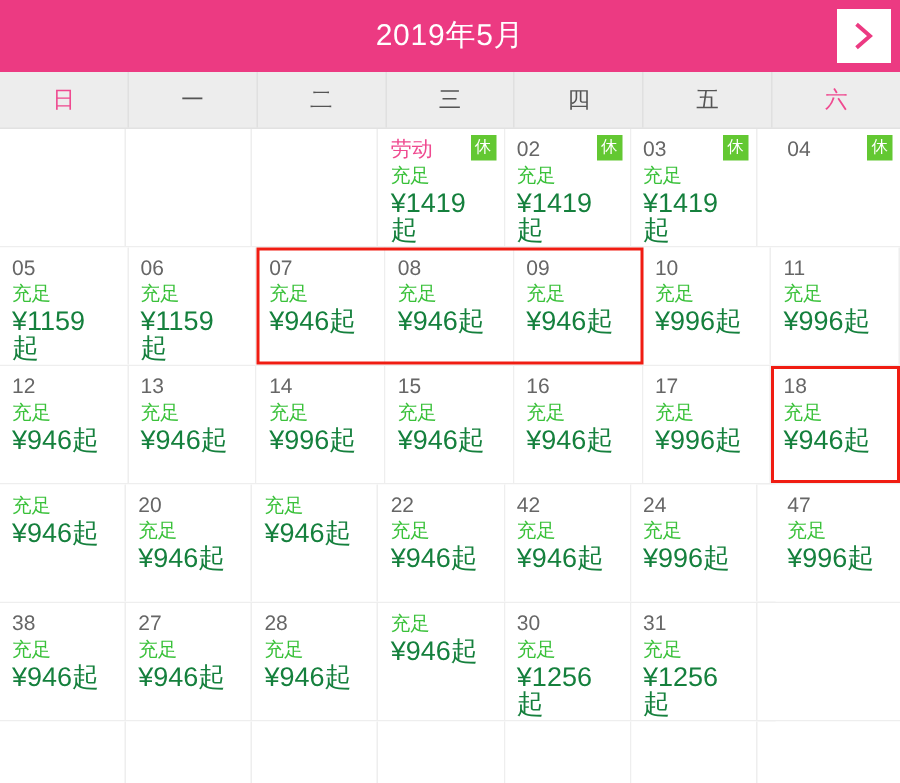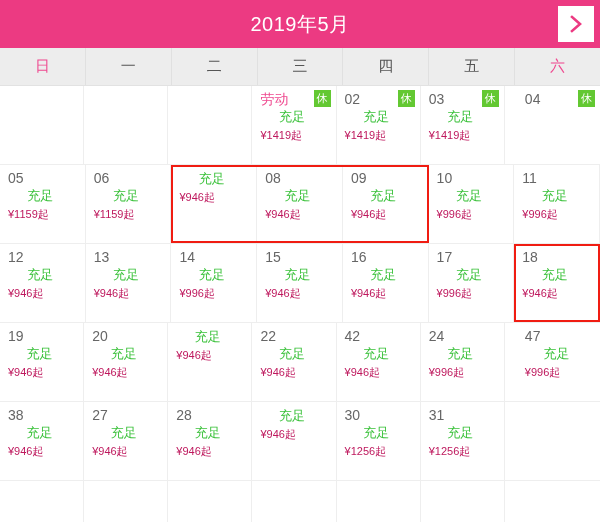--- a/index.html
+++ b/index.html
@@ -109,25 +109,24 @@
     height: 17px;
   }
   .day-num.holiday-name {
     color: #ef4a90;
   }
   .day-stock {
     font-size: 13px;
     color: #3ac13a;
     line-height: 18px;
     height: 18px;
-    text-align: center;
   }
   .day-price {
-    font-size: 11px;
-    color: #be185d;
+    font-size: 18px;
+    color: #15803d;
     line-height: 18px;
     height: 18px;
   }
   .rest-badge {
     position: absolute;
     top: 4px;
     right: 5px;
     width: 17px;
     height: 17px;
     background: #63c832;
@@ -203,20 +202,21 @@
           <div class="day-num">05</div>
           <div class="day-stock">充足</div>
           <div class="day-price">¥1159起</div>
         </div>
         <div class="day-cell">
           <div class="day-num">06</div>
           <div class="day-stock">充足</div>
           <div class="day-price">¥1159起</div>
         </div>
         <div class="day-cell">
+          <div class="day-num">07</div>
           <div class="day-stock">充足</div>
           <div class="day-price">¥946起</div>
         </div>
         <div class="day-cell">
           <div class="day-num">08</div>
           <div class="day-stock">充足</div>
           <div class="day-price">¥946起</div>
         </div>
         <div class="day-cell">
           <div class="day-num">09</div>
@@ -268,21 +268,20 @@
         </div>
         <div class="day-cell">
           <div class="day-num">18</div>
           <div class="day-stock">充足</div>
           <div class="day-price">¥946起</div>
         </div>
         <div class="sel-box" style="left: 514.286px; width: 85.7143px; top: 0px; bottom: 0px;"></div>
       </div>
       <div class="week-row">
         <div class="day-cell">
-          <div class="day-num">19</div>
           <div class="day-stock">充足</div>
           <div class="day-price">¥946起</div>
         </div>
         <div class="day-cell">
           <div class="day-num">20</div>
           <div class="day-stock">充足</div>
           <div class="day-price">¥946起</div>
         </div>
         <div class="day-cell">
           <div class="day-stock">充足</div>

